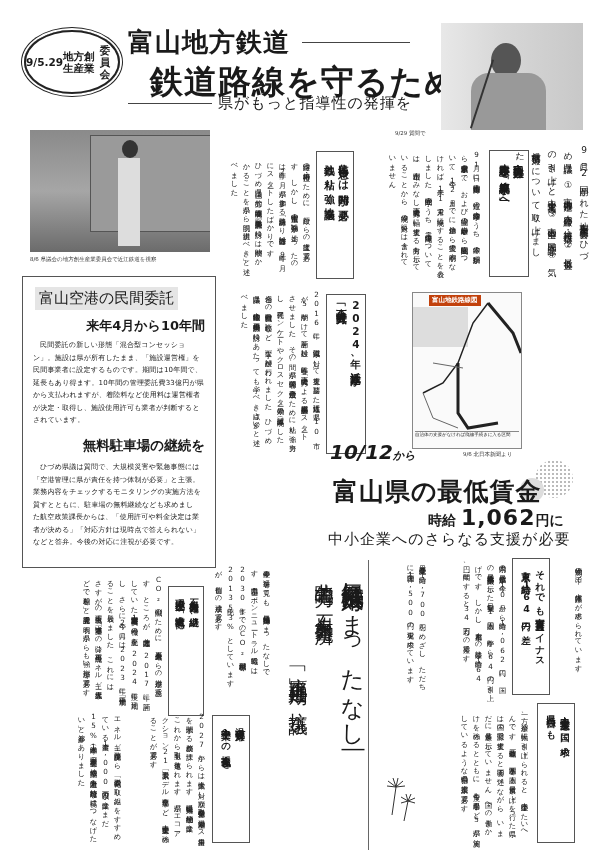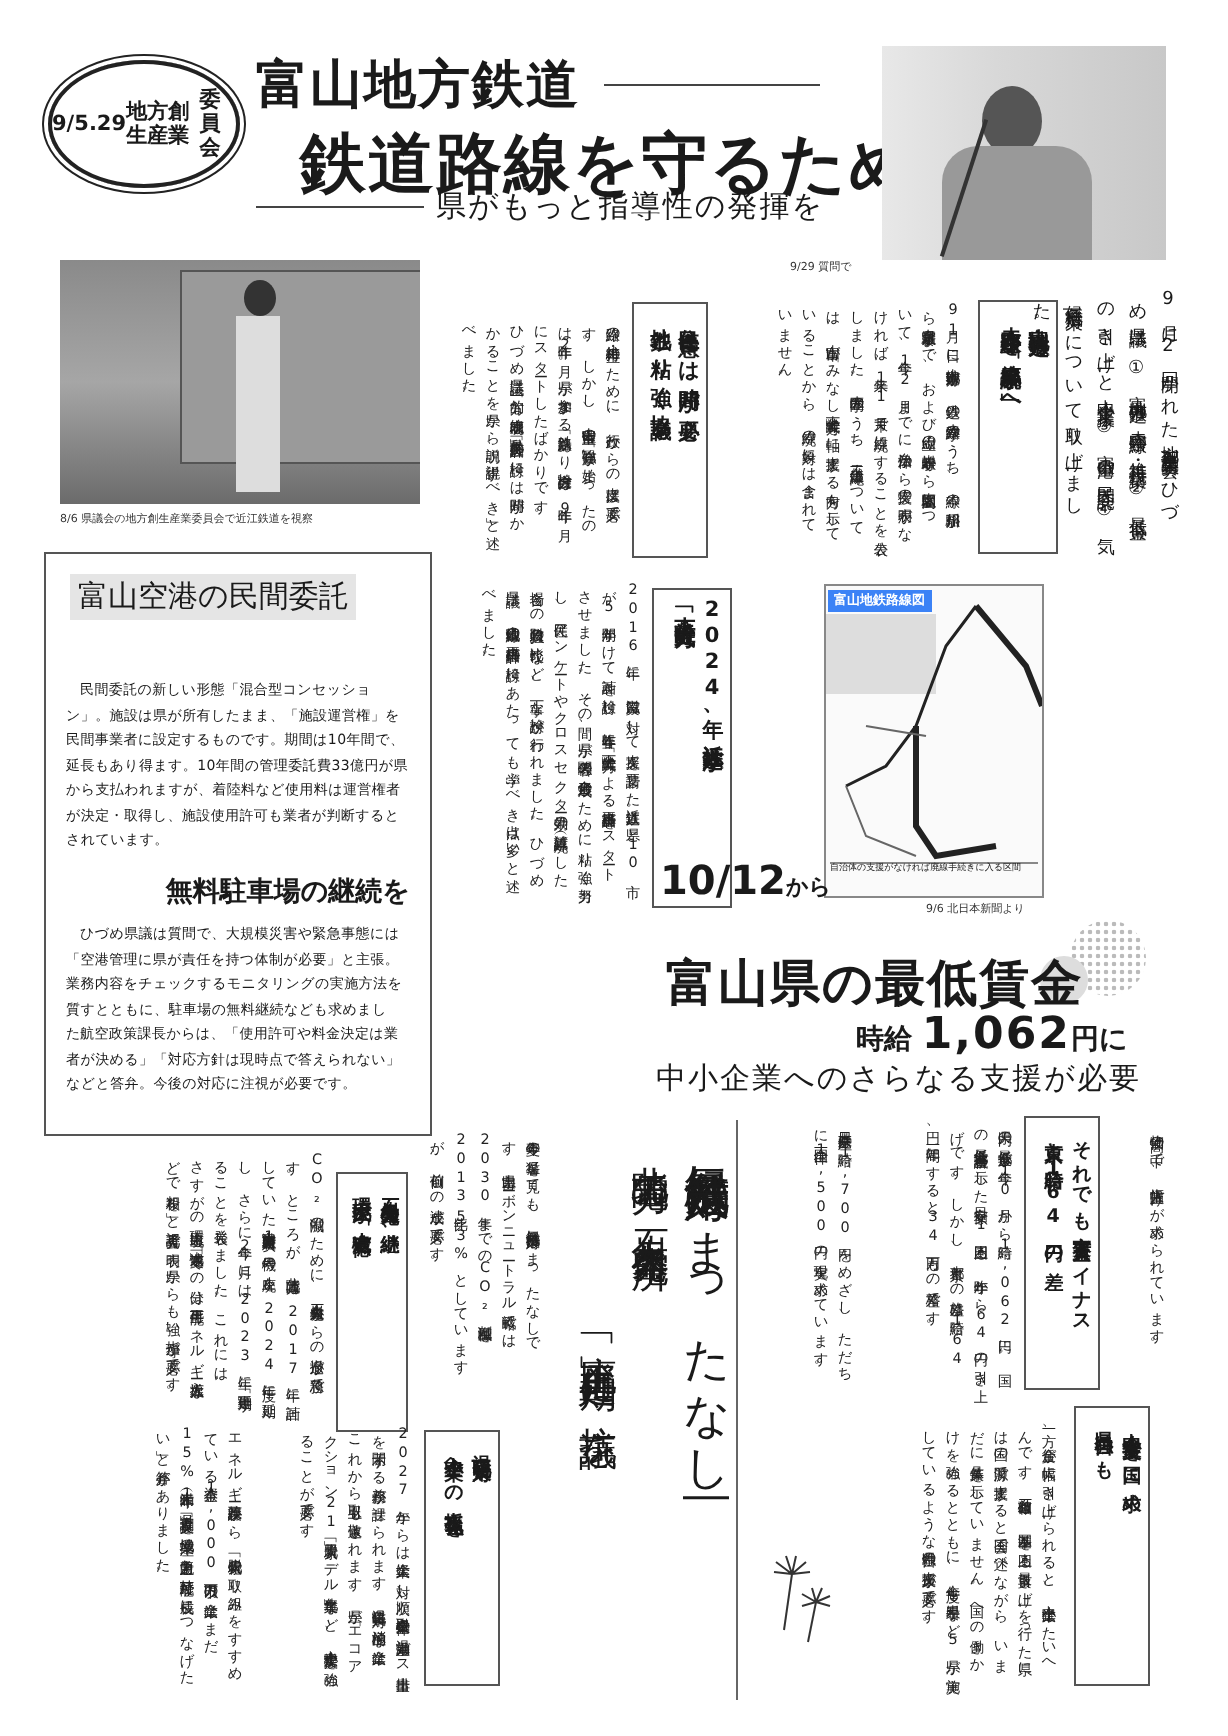--- a/index.html
+++ b/index.html
@@ -16,21 +16,21 @@
   .photo{background:#777;overflow:hidden;}
   .caption{font-size:5.5px;color:#333;}
   .boxed{border:1.5px solid #555;}
   .heading-v{font-weight:bold;font-size:10.5px;line-height:14px;letter-spacing:1px;}
   .airport{left:22px;top:276px;width:192px;height:290px;border:1.5px solid #555;}
   .airport .h1{position:absolute;left:12px;top:10px;background:#e5e5e5;font-size:15px;font-family:"DejaVu Serif",serif;padding:2px 4px;}
   .airport .h2{position:absolute;right:10px;top:40px;font-size:13px;font-weight:bold;}
   .airport p{margin:0;font-size:7px;line-height:12.5px;letter-spacing:0.2px;text-indent:1em;}
   .airport .h3{position:absolute;left:14px;top:138px;font-size:13.5px;font-weight:bold;}
   .airport .h4{position:absolute;right:10px;top:160px;font-size:13.5px;font-weight:bold;}
-  .wage-h1{left:330px;top:428px;font-size:20px;font-weight:bold;}
+  .wage-h1{left:330px;top:440px;font-size:20px;font-weight:bold;font-style:italic;}
   .wage-h1 small{font-size:11px;}
   .wage-h2{left:333px;top:475px;font-size:25px;font-weight:bold;letter-spacing:1px;}
   .wage-h3{left:428px;top:505px;font-size:14px;font-weight:bold;}
   .wage-h3 .big{font-size:22px;letter-spacing:1px;}
   .wage-h4{left:328px;top:530px;font-size:15px;font-family:"DejaVu Serif",serif;letter-spacing:1px;}
   .dots{border-radius:50%;}
   .climate-h{font-family:"DejaVu Serif",serif;}
 </style>
 </head>
 <body>
@@ -75,35 +75,36 @@
 </div>
 <div class="abs v body-text" style="left:222px;top:158px;width:90px;height:108px;">路線の維持・再生のために、行政からの支援は必要です。しかし、富山市主催の「観強会」が始まったのは昨年2月。県が参加する「鉄路線あり方検討会」は、昨年9月にスタートしたばかりです。ひづめ県議は「一方的な廃線表明は乱暴」「支援計画の検討には時間がかかることを県から説明、説得すべき」と述べました。</div>
 
 <div class="abs boxed v heading-v" style="left:326px;top:294px;width:34px;height:150px;padding:4px 2px;">
   <span>2024年、近江鉄道が</span><br>
   <span>「上下分離方式」に</span>
 </div>
 <div class="abs v body-text" style="left:222px;top:290px;width:100px;height:150px;">2016年に、滋賀県に対して支援を要請した近江鉄道。県と10市が5年間かけて計画を検討し、昨年春に「上下分離方式」による再構築計画をスタートさせました。その間、県が関係者の合意形成のために粘り強く努力し、住民アンケートやクロスセクター効果の試算（廃線にした場合との財政負担の比較）など、丁寧な検討が行われました。ひづめ県議は、富山地鉄線の再構築計画の検討にあたっても学ぶべき点は多いと述べました。</div>
 
 <div class="abs" style="left:412px;top:292px;width:108px;height:155px;border:1px solid #888;background:#fafafa;">
-  <div class="abs" style="left:1px;top:2px;background:#3b82f6;color:#fff;font-size:6.5px;padding:1px 3px;font-weight:bold;">富山地鉄路線図</div>
+  <div class="abs" style="left:16px;top:2px;background:#c2410c;color:#fff;font-size:6.5px;padding:1px 3px;font-weight:bold;">富山地鉄路線図</div>
   <div class="abs" style="left:0;top:14px;width:55px;height:40px;background:#ddd;"></div>
   <svg class="abs" style="left:0;top:0;" width="108" height="155">
     <path d="M75 10 L100 40 L108 60" stroke="#222" stroke-width="3" fill="none"></path>
     <path d="M75 10 L60 30 L45 70 L30 90 L10 100" stroke="#222" stroke-width="1.5" fill="none"></path>
     <path d="M45 70 L45 120 L55 135 L85 130" stroke="#222" stroke-width="3" fill="none"></path>
     <path d="M10 100 L20 125 L45 135" stroke="#666" stroke-width="1" fill="none"></path>
     <path d="M20 70 L50 75" stroke="#666" stroke-width="1" fill="none"></path>
   </svg>
   <div class="abs" style="left:2px;top:138px;width:104px;font-size:4.5px;line-height:6px;border-top:1px solid #888;">自治体の支援がなければ廃線手続きに入る区間</div>
 </div>
 <div class="abs caption" style="left:463px;top:451px;">9/6 北日本新聞より</div>
 
 <div class="abs airport">
   <div class="h1">富山空港の民間委託</div>
+  <div class="h2">来年4月から10年間</div>
   <p class="abs" style="left:10px;top:62px;width:172px;">民間委託の新しい形態「混合型コンセッション」。施設は県が所有したまま、「施設運営権」を民間事業者に設定するものです。期間は10年間で、延長もあり得ます。10年間の管理委託費33億円が県から支払われますが、着陸料など使用料は運営権者が決定・取得し、施設使用許可も業者が判断するとされています。</p>
   <div class="h4">無料駐車場の継続を</div>
   <p class="abs" style="left:10px;top:234px;width:172px;">航空政策課長からは、「使用許可や料金決定は業者が決める」「対応方針は現時点で答えられない」などと答弁。今後の対応に注視が必要です。</p>
   <p class="abs" style="left:10px;top:184px;width:172px;">ひづめ県議は質問で、大規模災害や緊急事態には「空港管理に県が責任を持つ体制が必要」と主張。業務内容をチェックするモニタリングの実施方法を質すとともに、駐車場の無料継続なども求めました。</p>
 </div>
 
 <div class="abs dots" style="left:535px;top:460px;width:38px;height:38px;background:radial-gradient(circle,#bbb 1px,transparent 1.3px) 0 0/4px 4px;"></div>
 <div class="abs dots" style="left:520px;top:478px;width:24px;height:24px;background:#ddd;"></div>
 <div class="abs wage-h1"><span>10/12</span><small>から</small></div>
 <div class="abs wage-h2">富山県の最低賃金</div>

